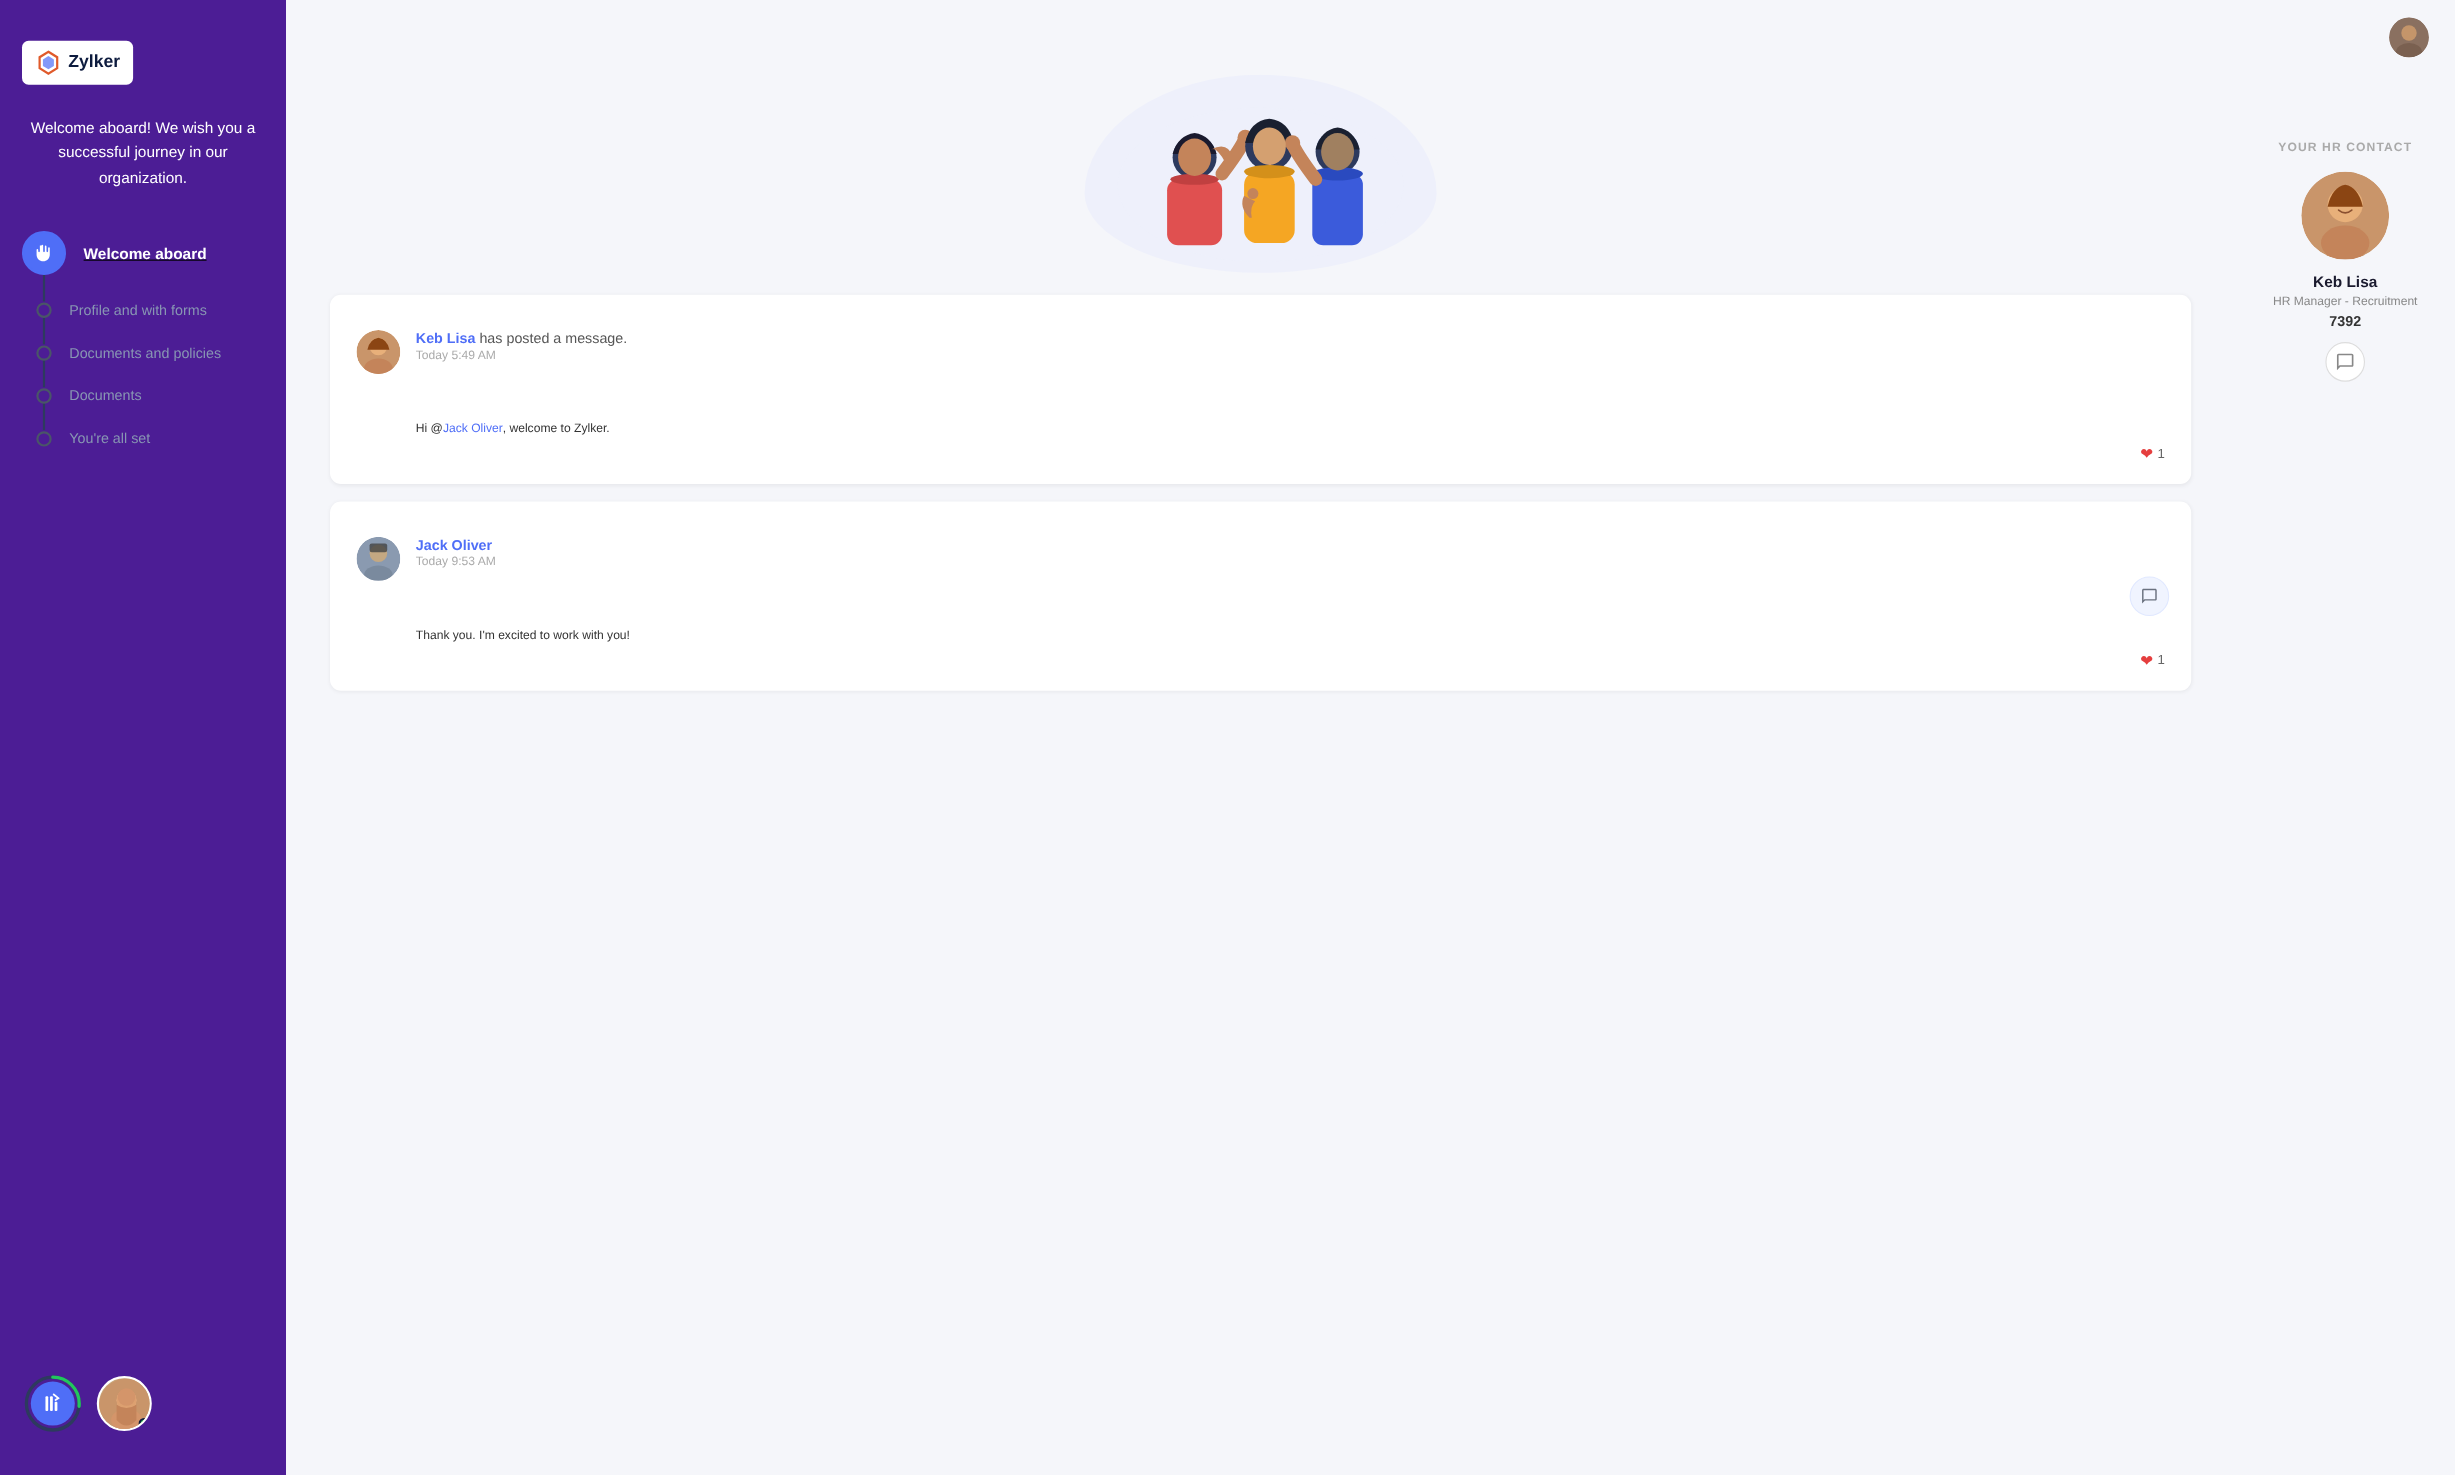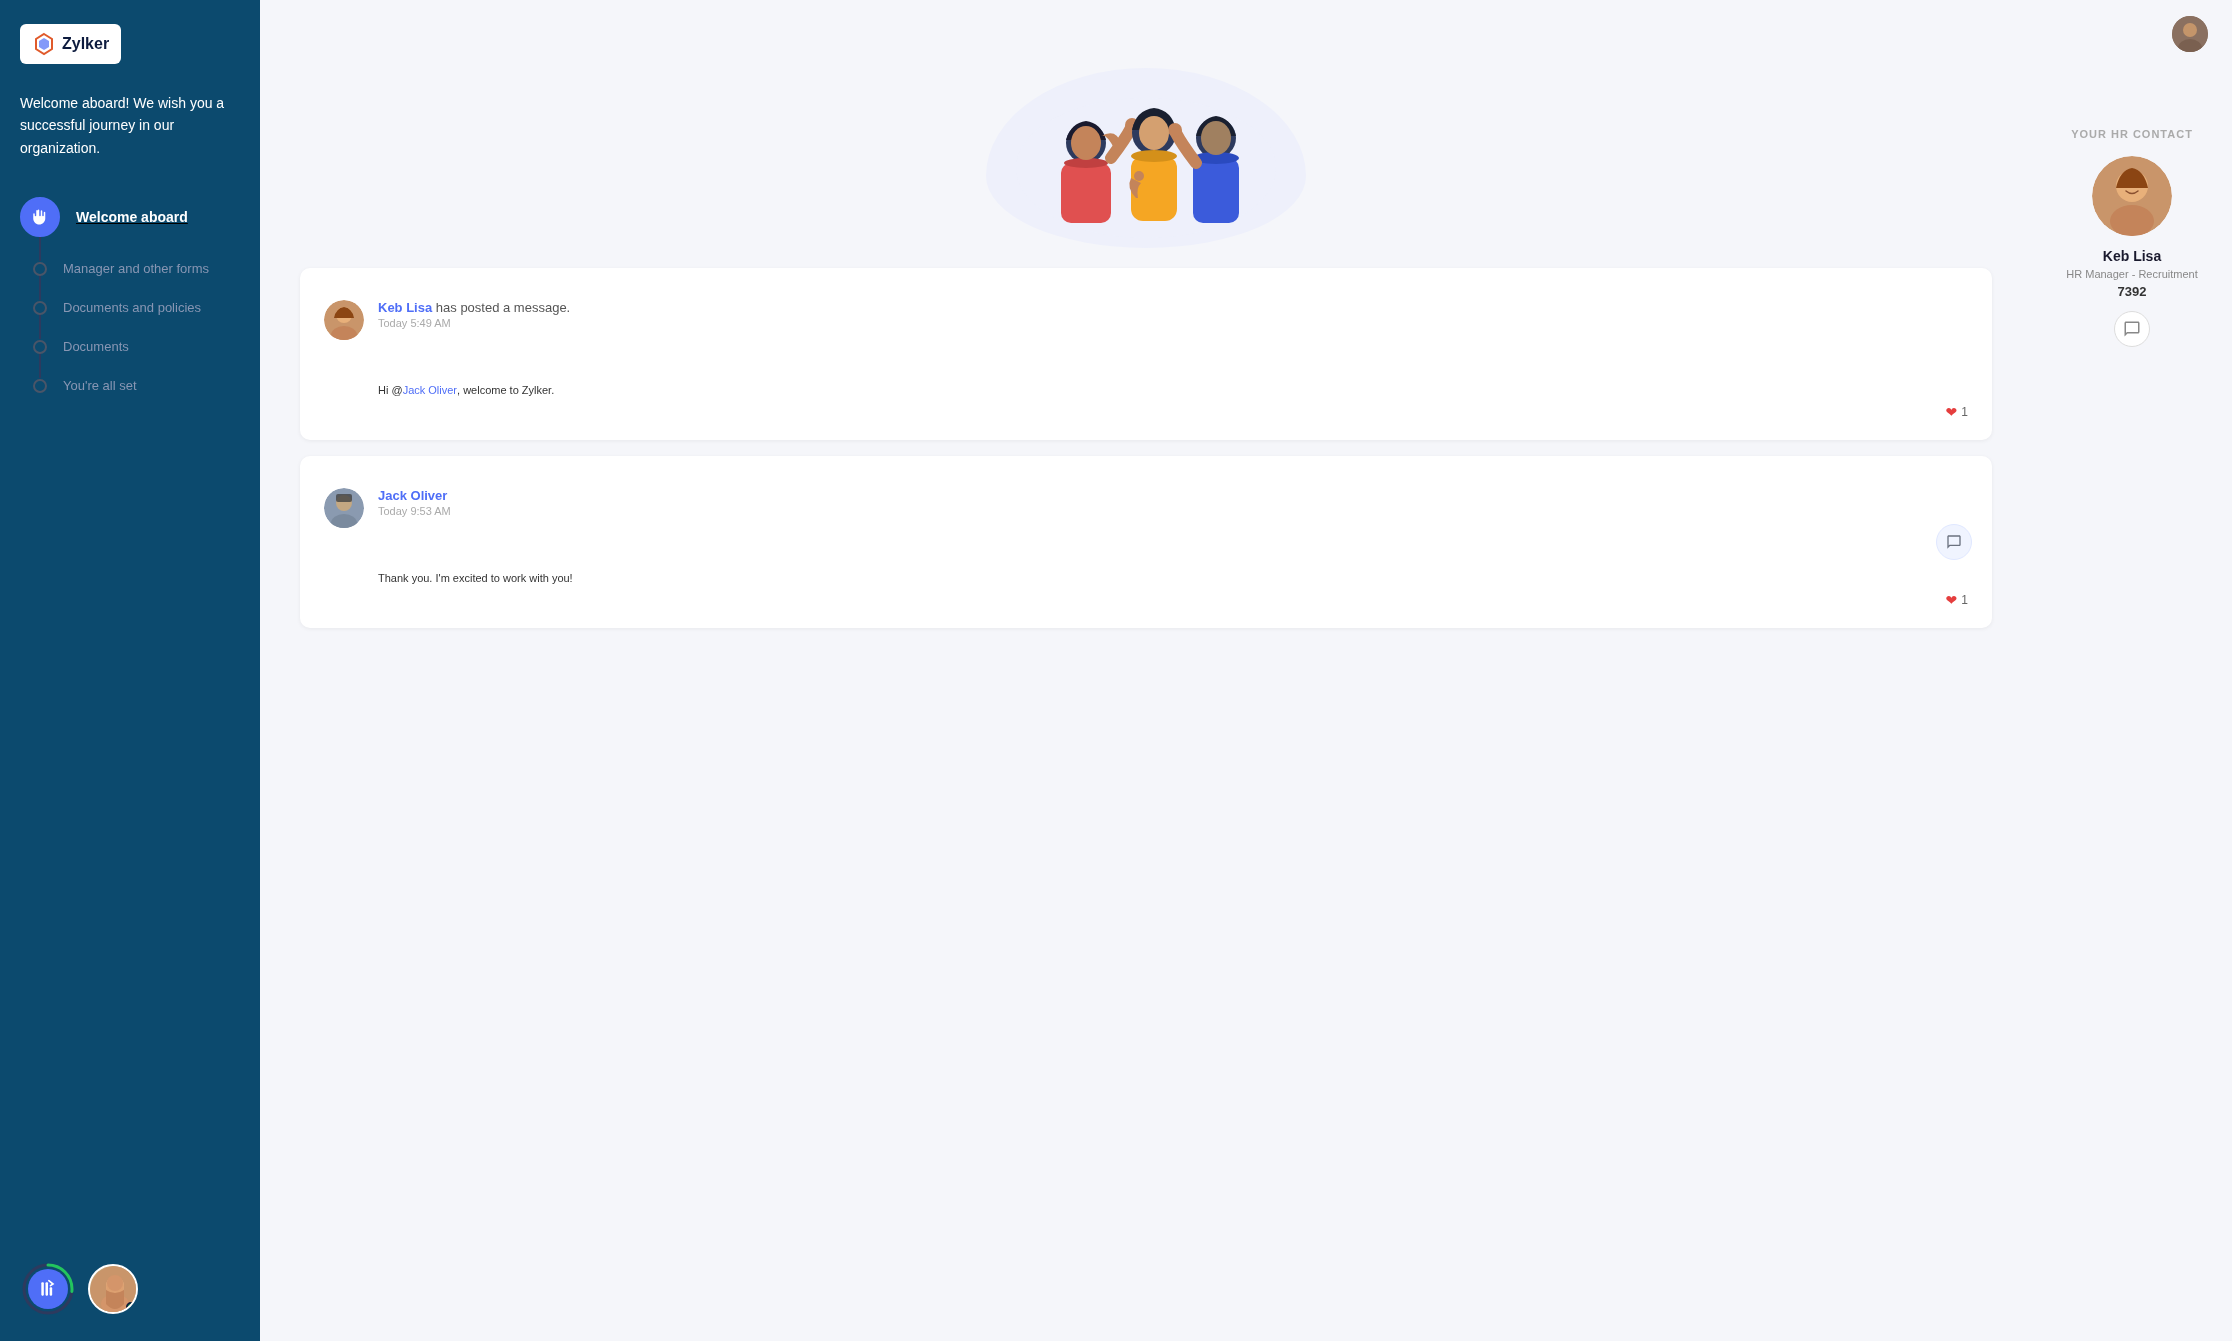--- a/index.html
+++ b/index.html
@@ -2,25 +2,26 @@
 <html><head>
   <meta charset="utf-8">
   <style>
     * { box-sizing: border-box; margin: 0; padding: 0; }
     body { font-family: 'Segoe UI', Arial, sans-serif; background: #f5f6fa; display: flex; height: 100vh; overflow: hidden; }
 
     
     .sidebar {
       width: 260px;
       min-width: 260px;
-      background: #0c4a6e;
+      background: #4c1d95;
       display: flex;
       flex-direction: column;
-      padding: 24px 20px;
-      position: relative;
+      padding: 37px 20px;
+      position: relative;
+      text-align: center;
     }
     .logo-box {
       background: white;
       border-radius: 6px;
       padding: 8px 12px;
       display: inline-flex;
       align-items: center;
       gap: 6px;
       margin-bottom: 28px;
       width: fit-content;
@@ -382,21 +383,21 @@
           <path d="M9 3C9 2.4 9.4 2 10 2C10.6 2 11 2.4 11 3V10C11 10.6 11.4 11 12 11C12.6 11 13 10.6 13 10V4C13 3.4 13.4 3 14 3C14.6 3 15 3.4 15 4V10C15 10.6 15.4 11 16 11C16.6 11 17 10.6 17 10V6C17 5.4 17.4 5 18 5C18.6 5 19 5.4 19 6V14C19 18.4 15.4 22 11 22C6.6 22 3 18.4 3 14V8C3 7.4 3.4 7 4 7C4.6 7 5 7.4 5 8V10C5 10.6 5.4 11 6 11C6.6 11 7 10.6 7 10V3Z"></path>
         </svg>
       </div>
       <div class="nav-line"></div>
       <span class="nav-label active">Welcome aboard</span>
     </div>
 
     <div class="nav-item" style="position:relative;">
       <div class="nav-dot" style="margin-left:13px;"></div>
       <div class="nav-line" style="left:19px;top:26px;bottom:-12px;"></div>
-      <span class="nav-label">Manager and other forms</span>
+      <span class="nav-label">Profile and with forms</span>
     </div>
 
     <div class="nav-item" style="position:relative;">
       <div class="nav-dot" style="margin-left:13px;"></div>
       <div class="nav-line" style="left:19px;top:26px;bottom:-12px;"></div>
       <span class="nav-label">Documents and policies</span>
     </div>
 
     <div class="nav-item" style="position:relative;">
       <div class="nav-dot" style="margin-left:13px;"></div>

